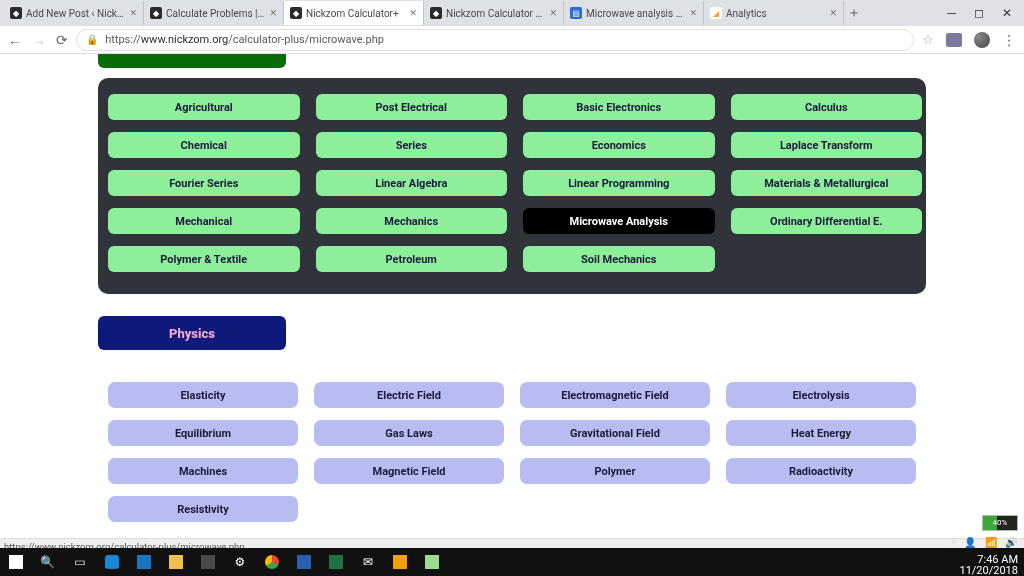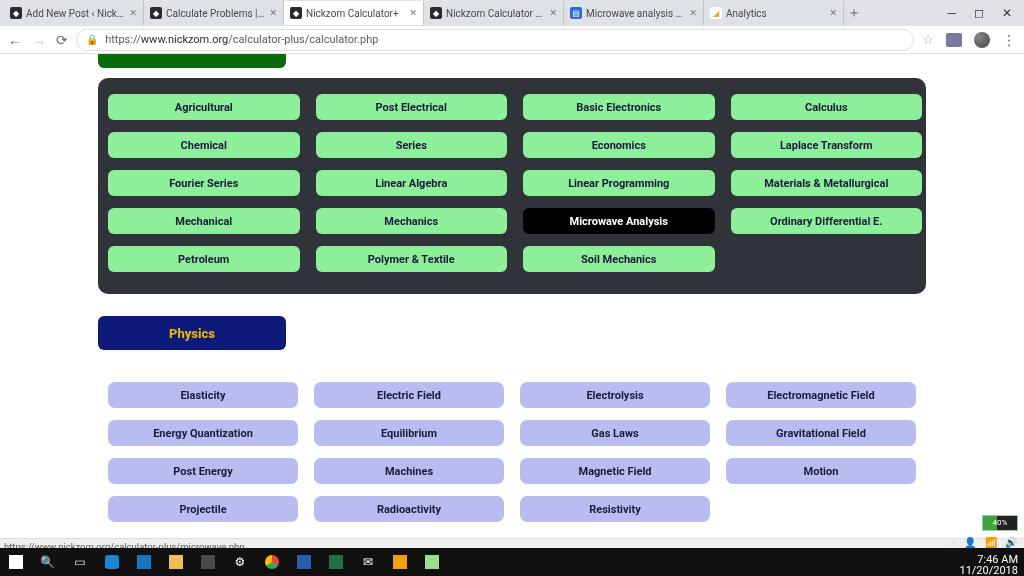--- a/index.html
+++ b/index.html
@@ -40,21 +40,21 @@
 .partial-green-btn { background: #0a6b0a; height: 14px; width: 188px; margin-left: 78px; border-radius: 0 0 6px 6px; }
 
 .dark-card { background: #31333a; border-radius: 10px; padding: 16px 4px 22px 10px; margin: 10px 78px 0 78px; }
 .grid4 { display: grid; grid-template-columns: repeat(4, 1fr); gap: 12px 16px; }
 .pill { height: 26px; border-radius: 6px; display: flex; align-items: center; justify-content: center; font-size: 11px; font-weight: 700; cursor: pointer; }
 .pill.green { background: #8eef9a; color: #1a1a3c; }
 .pill.selected { background: #000; color: #fff; }
 .pill.purple { background: #b9bcf0; color: #1a1a3c; border-radius: 7px; }
 
 .section-head { margin: 22px 78px 0 78px; }
-.section-btn { width: 188px; height: 34px; background: #0d1a7a; color: #eab308; border-radius: 6px; display: flex; align-items: center; justify-content: center; font-weight: 800; font-size: 13px; }
+.section-btn { width: 188px; height: 34px; background: #0d1a7a; color: #f9a8d4; border-radius: 6px; display: flex; align-items: center; justify-content: center; font-weight: 800; font-size: 13px; }
 
 .light-card { background: #fff; border-radius: 10px; padding: 22px 10px 0 10px; margin: 10px 78px 0 78px; }
 
 
 .taskbar { position: absolute; left: 0; right: 0; bottom: 0; height: 28px; background: #101010; display: flex; align-items: center; color: #fff; font-size: 10px; }
 .taskbar .tb-left { display: flex; align-items: center; height: 100%; }
 .tb-icon { width: 32px; height: 28px; display: flex; align-items: center; justify-content: center; color: #fff; font-size: 12px; }
 .tb-sq { width: 14px; height: 14px; display: inline-block; }
 .tb-right { margin-left: auto; display: flex; align-items: flex-end; gap: 6px; padding-right: 6px; flex-direction: column; }
 .battery { width: 36px; height: 16px; border: 1px solid #9c9; background: linear-gradient(to right, #3da53d 40%, #222 40%); position: relative; font-size: 8px; color: #fff; display: flex; align-items: center; justify-content: center; }
@@ -107,21 +107,21 @@
 
 <div class="addrbar">
   <div class="nav-arrows">
     <span>←</span>
     <span style="opacity:.4">→</span>
     <span>⟳</span>
   </div>
   <div class="addr">
     <span class="lock">🔒</span>
     <span>
-      <span>https://</span><span class="domain-h">www.nickzom.org</span><span>/calculator-plus/calculator.php</span>
+      <span>https://</span><span class="domain-h">www.nickzom.org</span><span>/calculator-plus/microwave.php</span>
     </span>
   </div>
   <div class="addr-right">
     <span class="star">☆</span>
     <span class="nk"></span>
     <span class="avatar"></span>
     <span class="dots">⋮</span>
   </div>
 </div>
 
@@ -140,45 +140,43 @@
           <div class="pill green">Economics</div>
           <div class="pill green">Laplace Transform</div>
           <div class="pill green">Fourier Series</div>
           <div class="pill green">Linear Algebra</div>
           <div class="pill green">Linear Programming</div>
           <div class="pill green">Materials &amp; Metallurgical</div>
           <div class="pill green">Mechanical</div>
           <div class="pill green">Mechanics</div>
           <div class="pill selected">Microwave Analysis</div>
           <div class="pill green">Ordinary Differential E.</div>
+          <div class="pill green">Polymer &amp; Textile</div>
           <div class="pill green">Petroleum</div>
-          <div class="pill green">Polymer &amp; Textile</div>
           <div class="pill green">Soil Mechanics</div>
         </div>
     </div>
 
     <div class="section-head">
       <div class="section-btn">Physics</div>
     </div>
 
     <div class="light-card">
       <div class="grid4" id="phys-grid">
           <div class="pill purple">Elasticity</div>
           <div class="pill purple">Electric Field</div>
+          <div class="pill purple">Electromagnetic Field</div>
           <div class="pill purple">Electrolysis</div>
-          <div class="pill purple">Electromagnetic Field</div>
-          <div class="pill purple">Energy Quantization</div>
           <div class="pill purple">Equilibrium</div>
           <div class="pill purple">Gas Laws</div>
           <div class="pill purple">Gravitational Field</div>
-          <div class="pill purple">Post Energy</div>
+          <div class="pill purple">Heat Energy</div>
           <div class="pill purple">Machines</div>
           <div class="pill purple">Magnetic Field</div>
-          <div class="pill purple">Motion</div>
-          <div class="pill purple">Projectile</div>
+          <div class="pill purple">Polymer</div>
           <div class="pill purple">Radioactivity</div>
           <div class="pill purple">Resistivity</div>
         </div>
     </div>
   </div>
 </div>
 
 <div class="status-link">https://www.nickzom.org/calculator-plus/microwave.php</div>
 
 <div class="taskbar">

